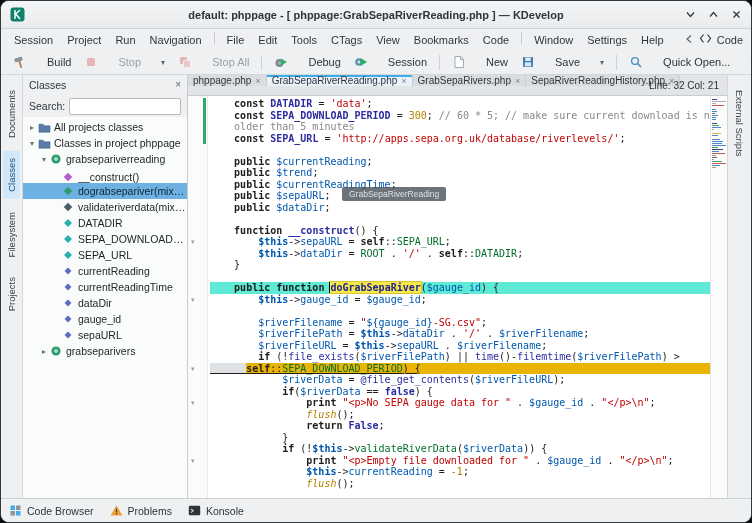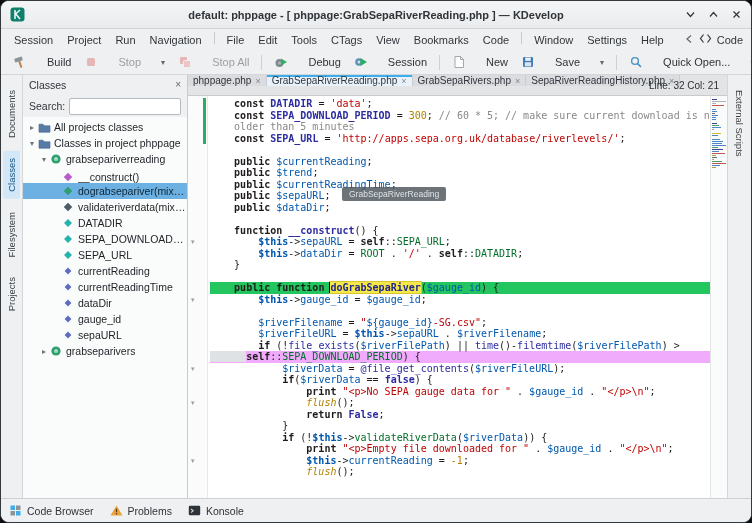--- a/index.html
+++ b/index.html
@@ -65,22 +65,22 @@
   .tab.active { background:#e9f2fa; box-shadow:inset 0 2px 0 #3daee9; }
   .tabclose { color:#80878d; font-size:9px; padding-left:1px; }
   .cursorpos { margin-left:auto; align-self:center; padding:0 8px; font-size:10px; color:#2b3034; white-space:nowrap; }
 
   .editorwrap { flex:1; display:flex; min-height:0; background:#ffffff; }
   .iconborder { width:20px; flex:0 0 20px; background:#fbfbfb; border-right:1px solid #e7e9ea; position:relative; }
   .modbar { position:absolute; left:15px; width:3px; background:#27ae60; }
   .foldmark { position:absolute; left:3px; font-size:7px; color:#9aa0a5; line-height:11.5px; }
   .codearea { flex:1; position:relative; overflow:hidden; font-family:"DejaVu Sans Mono",monospace; font-size:10px; line-height:11.5px; padding:2px 0 0 2px; color:#1f1c1b; }
   .codeline { height:11.5px; white-space:pre; }
-  .codeline.current { background:#22c55e; }
-  .codeline.wrap { background:#f0abfc; }
+  .codeline.current { background:#5eead4; }
+  .codeline.wrap { background:#eab308;text-decoration:underline; }
 
   .t-pl { color:#1f1c1b; }
   .t-kw { color:#1f1c1b; font-weight:bold; }
   .t-nv { color:#2c2ca0; font-weight:bold; }
   .t-fu { color:#2c2ca0; }
   .t-va { color:#0057ae; }
   .t-th { color:#0057ae; font-weight:bold; }
   .t-st { color:#bf0303; }
   .t-nu { color:#b08000; }
   .t-co { color:#898887; }
@@ -459,20 +459,21 @@
             <div class="codeline"></div>
             <div class="codeline"><span class="t-pl">    </span><span class="t-kw">function</span><span class="t-pl"> </span><span class="t-nv">__construct</span><span class="t-pl">() {</span></div>
             <div class="codeline"><span class="t-pl">        </span><span class="t-th">$this</span><span class="t-pl">-&gt;</span><span class="t-va">sepaURL</span><span class="t-pl"> = </span><span class="t-kw">self</span><span class="t-pl">::</span><span class="t-cu">SEPA_URL</span><span class="t-pl">;</span></div>
             <div class="codeline"><span class="t-pl">        </span><span class="t-th">$this</span><span class="t-pl">-&gt;</span><span class="t-va">dataDir</span><span class="t-pl"> = </span><span class="t-cu">ROOT</span><span class="t-pl"> . </span><span class="t-st">'/'</span><span class="t-pl"> . </span><span class="t-kw">self</span><span class="t-pl">::</span><span class="t-cu">DATADIR</span><span class="t-pl">;</span></div>
             <div class="codeline"><span class="t-pl">    }</span></div>
             <div class="codeline"></div>
             <div class="codeline current"><span class="t-pl">    </span><span class="t-kw">public</span><span class="t-pl"> </span><span class="t-kw">function</span><span class="t-pl"> </span><span class="t-hl">doGrabSepaRiver</span><span class="t-pl">(</span><span class="t-va">$gauge_id</span><span class="t-pl">) {</span></div>
             <div class="codeline"><span class="t-pl">        </span><span class="t-th">$this</span><span class="t-pl">-&gt;</span><span class="t-va">gauge_id</span><span class="t-pl"> = </span><span class="t-va">$gauge_id</span><span class="t-pl">;</span></div>
             <div class="codeline"></div>
             <div class="codeline"><span class="t-pl">        </span><span class="t-va">$riverFilename</span><span class="t-pl"> = </span><span class="t-st">"</span><span class="t-va">${gauge_id}</span><span class="t-st">-SG.csv"</span><span class="t-pl">;</span></div>
+            <div class="codeline"><span class="t-pl">        </span><span class="t-va">$riverFilePath</span><span class="t-pl"> = </span><span class="t-th">$this</span><span class="t-pl">-&gt;</span><span class="t-va">dataDir</span><span class="t-pl"> . </span><span class="t-st">'/'</span><span class="t-pl"> . </span><span class="t-va">$riverFilename</span><span class="t-pl">;</span></div>
             <div class="codeline"><span class="t-pl">        </span><span class="t-va">$riverFileURL</span><span class="t-pl"> = </span><span class="t-th">$this</span><span class="t-pl">-&gt;</span><span class="t-va">sepaURL</span><span class="t-pl"> . </span><span class="t-va">$riverFilename</span><span class="t-pl">;</span></div>
             <div class="codeline"><span class="t-pl">        </span><span class="t-kw">if</span><span class="t-pl"> (!</span><span class="t-fu">file_exists</span><span class="t-pl">(</span><span class="t-va">$riverFilePath</span><span class="t-pl">) || </span><span class="t-fu">time</span><span class="t-pl">()-</span><span class="t-fu">filemtime</span><span class="t-pl">(</span><span class="t-va">$riverFilePath</span><span class="t-pl">) &gt;</span></div>
             <div class="codeline wrap"><span class="t-wp">      </span><span class="t-kw">self</span><span class="t-pl">::</span><span class="t-cu">SEPA_DOWNLOAD_PERIOD</span><span class="t-pl">) {</span></div>
             <div class="codeline"><span class="t-pl">            </span><span class="t-va">$riverData</span><span class="t-pl"> = </span><span class="t-fu">@file_get_contents</span><span class="t-pl">(</span><span class="t-va">$riverFileURL</span><span class="t-pl">);</span></div>
             <div class="codeline"><span class="t-pl">            </span><span class="t-kw">if</span><span class="t-pl">(</span><span class="t-va">$riverData</span><span class="t-pl"> == </span><span class="t-nv">false</span><span class="t-pl">) {</span></div>
             <div class="codeline"><span class="t-pl">                </span><span class="t-kw">print</span><span class="t-pl"> </span><span class="t-st">"&lt;p&gt;No SEPA gauge data for "</span><span class="t-pl"> . </span><span class="t-va">$gauge_id</span><span class="t-pl"> . </span><span class="t-st">"&lt;/p&gt;\n"</span><span class="t-pl">;</span></div>
             <div class="codeline"><span class="t-pl">                </span><span class="t-fb">flush</span><span class="t-pl">();</span></div>
             <div class="codeline"><span class="t-pl">                </span><span class="t-kw">return</span><span class="t-pl"> </span><span class="t-nv">False</span><span class="t-pl">;</span></div>
             <div class="codeline"><span class="t-pl">            }</span></div>
             <div class="codeline"><span class="t-pl">            </span><span class="t-kw">if</span><span class="t-pl"> (!</span><span class="t-th">$this</span><span class="t-pl">-&gt;</span><span class="t-cu">validateRiverData</span><span class="t-pl">(</span><span class="t-va">$riverData</span><span class="t-pl">)) {</span></div>

